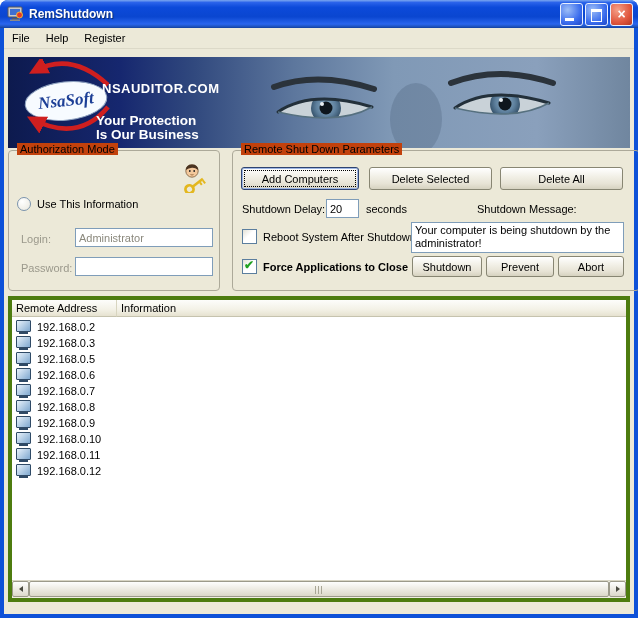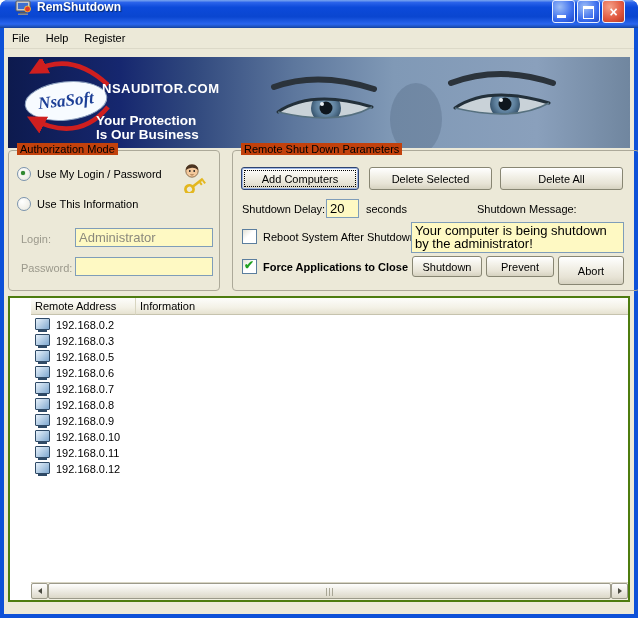--- a/index.html
+++ b/index.html
@@ -2,21 +2,21 @@
 <html><head>
 <meta charset="utf-8">
 <style>
   html,body{margin:0;padding:0;background:#fff;}
   body{font-family:"Liberation Sans",sans-serif;}
   .window{position:relative;width:638px;height:618px;background:#0d51d8;border-radius:8px 8px 0 0;overflow:hidden;}
 
   
   .titlebar{position:absolute;top:0;left:0;right:0;height:28px;border-radius:7px 7px 0 0;
     background:linear-gradient(180deg,#7ba7f0 0%,#2a63ea 9%,#0c4ada 26%,#0a46d0 60%,#2a66ee 86%,#1c50b8 96%,#123f9e 100%);
-    display:flex;padding:0 13px;}
+    display:flex;align-items:center;padding:0 5px;}
   .app-icon{width:17px;height:16px;margin:0 5px 0 2px;flex:none;}
   .title-text{color:#fff;font-size:12px;font-weight:bold;text-shadow:1px 1px 1px #0a2a6a;flex:1;}
   .winbtns{display:flex;gap:2px;}
   .winbtn{width:21px;height:21px;border-radius:3px;border:1px solid #e8efff;position:relative;}
   .winbtn.blue{background:radial-gradient(circle at 32% 28%,#9cbdf7,#3a6ced 62%,#1f47c8);}
   .winbtn.red{background:radial-gradient(circle at 32% 28%,#f5a088,#e0573e 60%,#b33722);}
   .glyph-min{position:absolute;left:4px;bottom:4px;width:9px;height:3px;background:#fff;}
   .glyph-max{position:absolute;left:5px;top:5px;width:9px;height:9px;border:1px solid #fff;border-top-width:3px;}
   .glyph-close{position:absolute;inset:0;display:flex;align-items:center;justify-content:center;color:#fff;font-size:14px;font-weight:bold;line-height:1;}
 
@@ -48,29 +48,29 @@
 
   .label{position:absolute;font-size:11px;color:#000;white-space:nowrap;}
   .label.gray{color:#9b998c;}
 
   .btn{position:absolute;display:flex;align-items:center;justify-content:center;font-size:11px;color:#000;
     font-family:"Liberation Sans",sans-serif;
     background:linear-gradient(180deg,#fff 0%,#f2f0e7 40%,#e7e3d5 75%,#d6d2c0 100%);
     border:1px solid #888673;border-radius:3px;box-shadow:inset 0 1px 0 #fff;padding:0;}
   .btn.default{border-color:#2f4470;outline:1px dotted #000;outline-offset:-4px;box-shadow:inset 0 0 0 1px #9eb6e4;}
 
-  .txt{position:absolute;border:1px solid #7f9db9;background:#fef9c3;font-family:"Liberation Sans",sans-serif;
-    font-size:13px;padding:1px 3px;color:#000;box-sizing:border-box;outline:none;}
+  .txt{position:absolute;border:1px solid #7f9db9;background:#ffffff;font-family:"Liberation Sans",sans-serif;
+    font-size:11px;padding:1px 3px;color:#000;box-sizing:border-box;outline:none;}
   .txt.gray{color:#8b897d;}
   textarea.txt{resize:none;line-height:13px;overflow:hidden;}
   .userkey{position:absolute;right:10px;top:12px;}
 
   
-  .listview{position:absolute;left:4px;top:268px;width:622px;height:306px;border:2px solid #4d7c0f;background:#fff;
-    display:flex;flex-direction:column;box-sizing:border-box;padding-left:21px;}
+  .listview{position:absolute;left:4px;top:268px;width:622px;height:306px;border:4px solid #4d7c0f;background:#fff;
+    display:flex;flex-direction:column;box-sizing:border-box;}
   .lv-header{display:flex;height:17px;flex:none;}
   .lv-col{font-size:11px;padding:1px 4px;background:linear-gradient(180deg,#fdfdfb 0%,#f3f1e6 60%,#e6e2d0 100%);
     border-right:1px solid #d8d5c0;border-bottom:1px solid #c6c3ae;display:flex;align-items:center;box-sizing:border-box;}
   .lv-col.c1{width:105px;flex:none;}
   .lv-col.c2{flex:1;border-right:none;}
   .lv-body{flex:1;overflow:hidden;padding-top:2px;}
   .lv-row{display:flex;align-items:center;height:16px;padding-left:4px;gap:6px;font-size:11px;color:#000;}
   .pc-icon{width:13px;height:10px;flex:none;position:relative;background:linear-gradient(135deg,#e8f2fb,#7fa8cf);
     border:1px solid #2f4a66;border-radius:1px;margin-bottom:3px;}
   .pc-icon::after{content:"";position:absolute;left:2px;right:2px;bottom:-3px;height:2px;background:#2f4a66;}
@@ -183,24 +183,20 @@
         <path d="M92 26 Q56 -8 18 12" stroke="#cf1f1f" stroke-width="4.5" fill="none" marker-end="url(#arr)"></path>
         <path d="M92 48 Q62 84 16 60" stroke="#cf1f1f" stroke-width="4.5" fill="none" marker-end="url(#arr)"></path>
       </svg>
       <div class="banner-site">NSAUDITOR.COM</div>
       <div class="banner-tag1">Your Protection</div>
       <div class="banner-tag2">Is Our Business</div>
     </div>
 
     <div class="groupbox auth">
       <div class="gb-label">Authorization Mode</div>
-      <div class="ctl-row" style="left:8px;top:16px;">
-        <span class="radio on"></span>
-        <span>Use My Login / Password</span>
-      </div>
       <svg class="userkey" width="28" height="30" viewBox="0 0 28 30">
         <circle cx="11" cy="8" r="6.2" fill="#f3c89c" stroke="#7a5a3a" stroke-width="0.8"></circle>
         <path d="M4.8 7 Q5 1.5 11 1.5 Q17 1.5 17.2 7 Q14 4.5 11 4.8 Q7.5 5 4.8 7 Z" fill="#4a3320"></path>
         <circle cx="8.8" cy="8" r="0.9" fill="#222"></circle>
         <circle cx="13.2" cy="8" r="0.9" fill="#222"></circle>
         <path d="M9.5 11.5 Q11 12.6 12.5 11.5" stroke="#8a5a30" fill="none" stroke-width="0.8"></path>
         <g transform="rotate(-38 14 22)">
           <circle cx="7" cy="22" r="4" fill="none" stroke="#e3b71f" stroke-width="2.8"></circle>
           <rect x="11" y="20.7" width="13" height="2.6" fill="#e3b71f"></rect>
           <rect x="18.5" y="23" width="2" height="3" fill="#e3b71f"></rect>
@@ -233,21 +229,21 @@
         <span>Reboot System After Shutdown</span>
       </div>
       <textarea class="txt" style="left: 178px; top: 71px; width: 213px; height: 31px;">Your computer is being shutdown by the administrator!</textarea>
 
       <div class="ctl-row" style="left:9px;top:108px;">
         <span class="checkbox on"></span>
         <span class="bold">Force Applications to Close</span>
       </div>
       <button class="btn" style="left:179px;top:105px;width:70px;height:21px;">Shutdown</button>
       <button class="btn" style="left:253px;top:105px;width:68px;height:21px;">Prevent</button>
-      <button class="btn" style="left:325px;top:105px;width:66px;height:29px;">Abort</button>
+      <button class="btn" style="left:325px;top:105px;width:66px;height:21px;">Abort</button>
     </div>
 
     <div class="listview">
       <div class="lv-header">
         <div class="lv-col c1">Remote Address</div>
         <div class="lv-col c2">Information</div>
       </div>
       <div class="lv-body">
         <div class="lv-row">
             <span class="pc-icon"></span>

